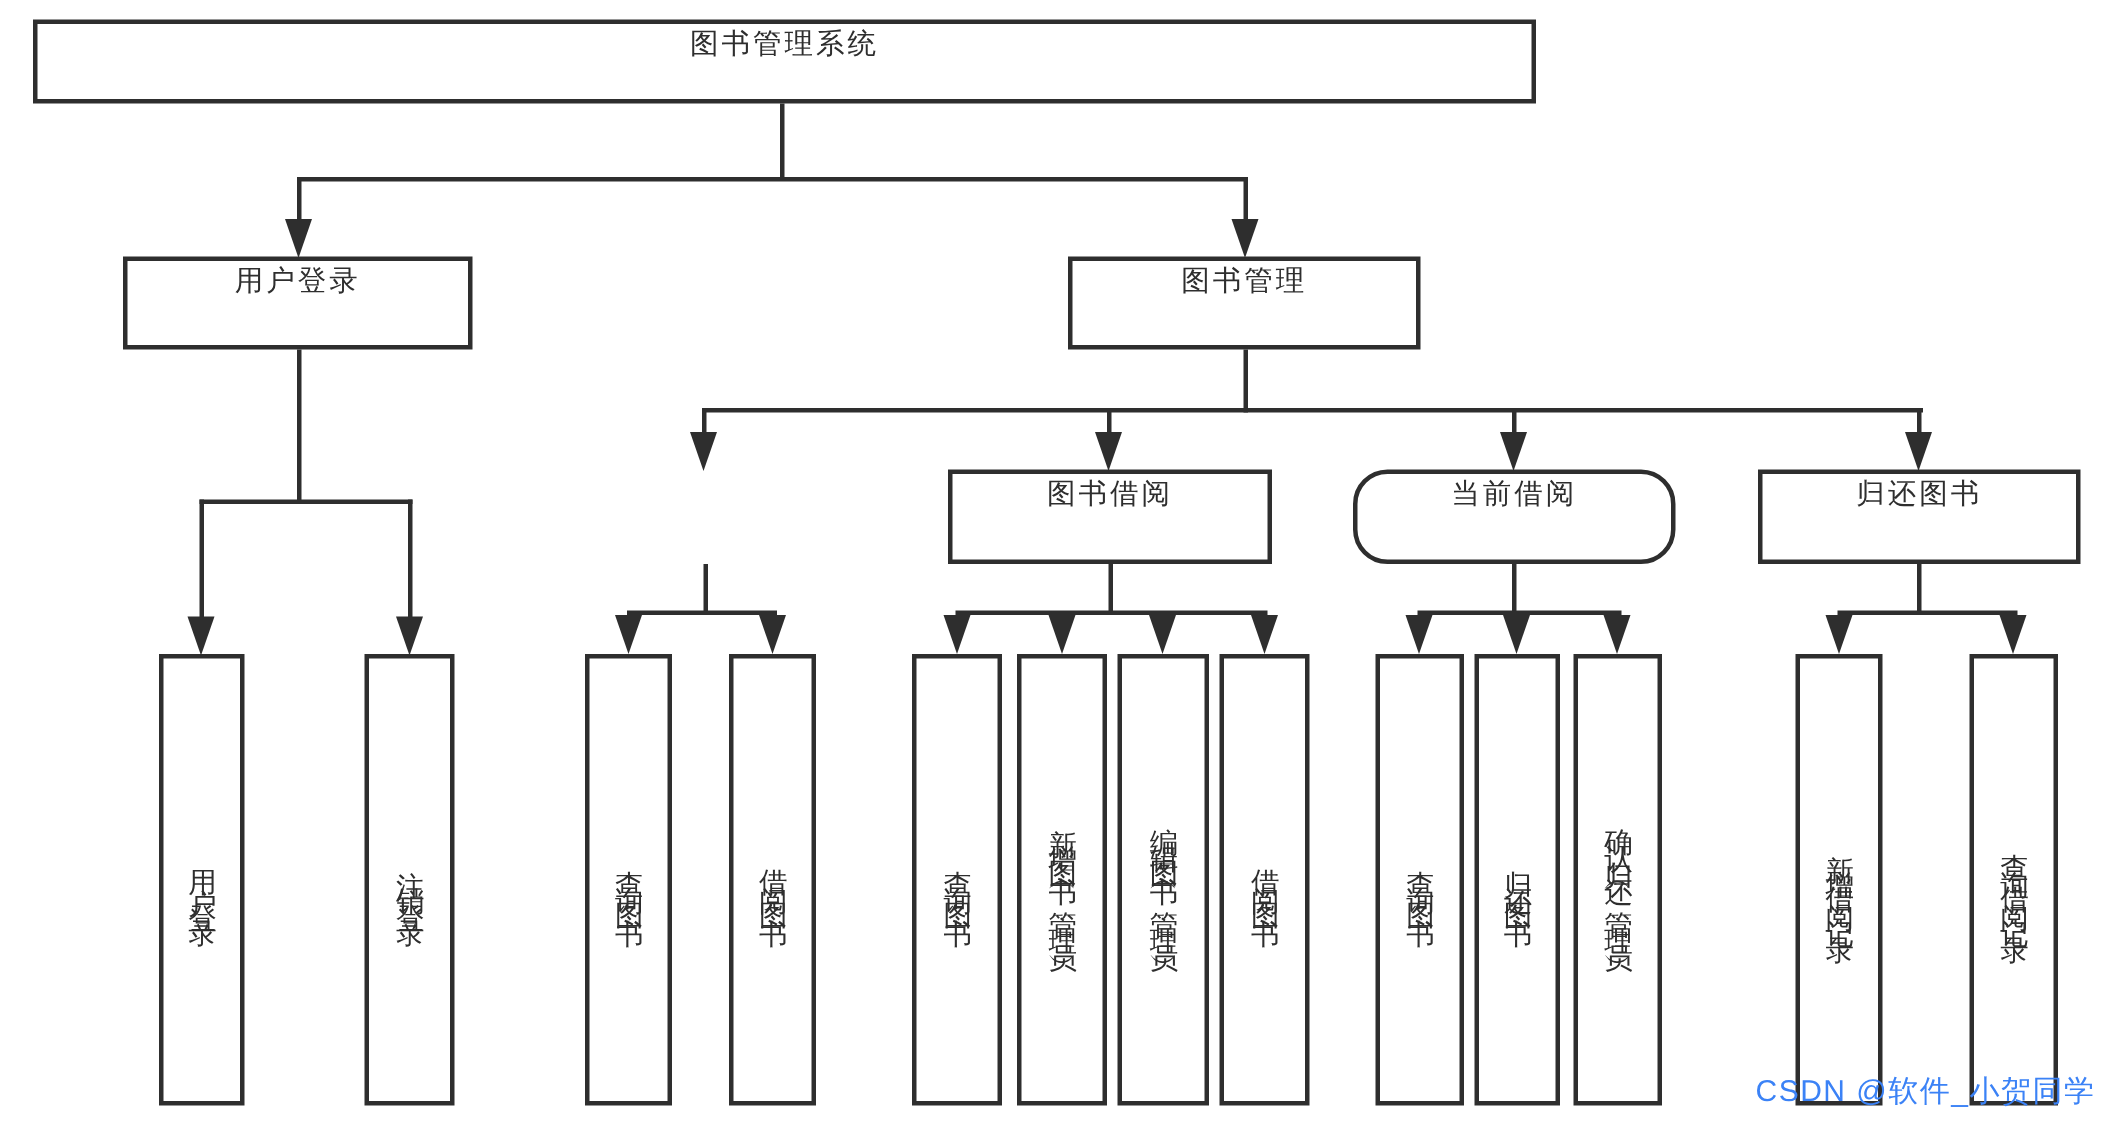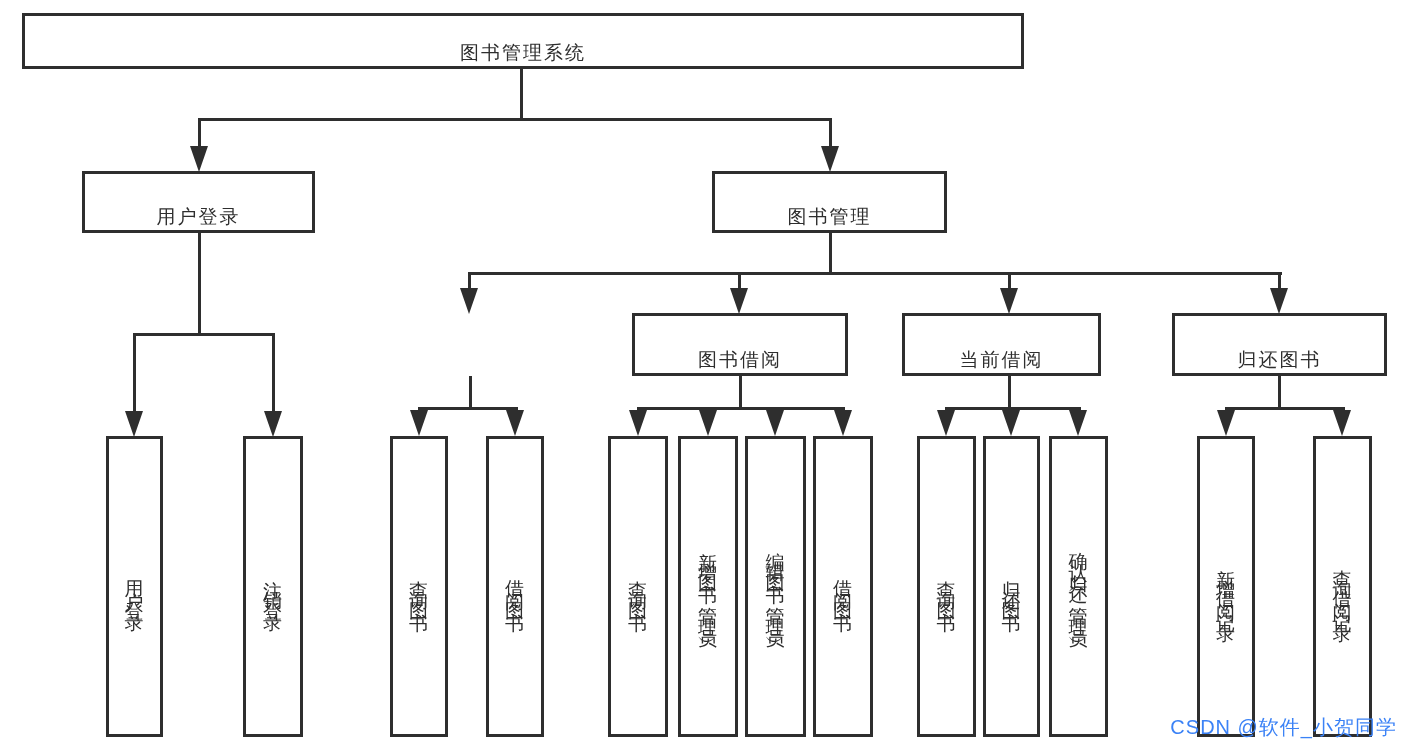--- a/index.html
+++ b/index.html
@@ -1,20 +1,20 @@
 <!DOCTYPE html>
 <html><head>
 <meta charset="utf-8">
 <style>
   html,body{margin:0;padding:0;background:#ffffff;}
   body{font-family:"Liberation Sans","DejaVu Sans",sans-serif;}
   .canvas{position:relative;width:1405px;height:747px;background:#ffffff;overflow:hidden;}
   .box{
     position:absolute;box-sizing:border-box;border:3px solid #2e2e2e;background:#ffffff;
-    display:flex;align-items:flex-end;justify-content:center;
+    display:flex;align-items:flex-start;justify-content:center;
     font-size:19px;color:#2e2e2e;letter-spacing:2px;
   }
   .leaf{
     position:absolute;box-sizing:border-box;border:3px solid #2e2e2e;background:#ffffff;
     display:flex;align-items:center;justify-content:center;
   }
   .leaf .vtext{
     writing-mode:vertical-rl;text-orientation:mixed;
     font-size:19px;letter-spacing:11px;line-height:1;color:#2e2e2e;white-space:nowrap;
   }
@@ -43,21 +43,21 @@
   <div class="box" style="left:82px;top:171px;width:233px;height:62px;">
     <span>用户登录</span>
   </div>
   <div class="box" style="left:712px;top:171px;width:235px;height:62px;">
     <span>图书管理</span>
   </div>
 
   <div class="box" style="left:632px;top:313px;width:216px;height:63px;">
     <span>图书借阅</span>
   </div>
-  <div class="box" style="left:902px;top:313px;width:199px;height:63px;">
+  <div class="box" style="left:902px;top:313px;width:215px;height:63px;border-radius:23px;">
     <span>当前借阅</span>
   </div>
   <div class="box" style="left:1172px;top:313px;width:215px;height:63px;">
     <span>归还图书</span>
   </div>
 
   <div class="leaf" style="left:106px;top:436px;width:57px;height:301px;">
     <span class="vtext">用户登录</span>
   </div>
   <div class="leaf" style="left:243px;top:436px;width:60px;height:301px;">

